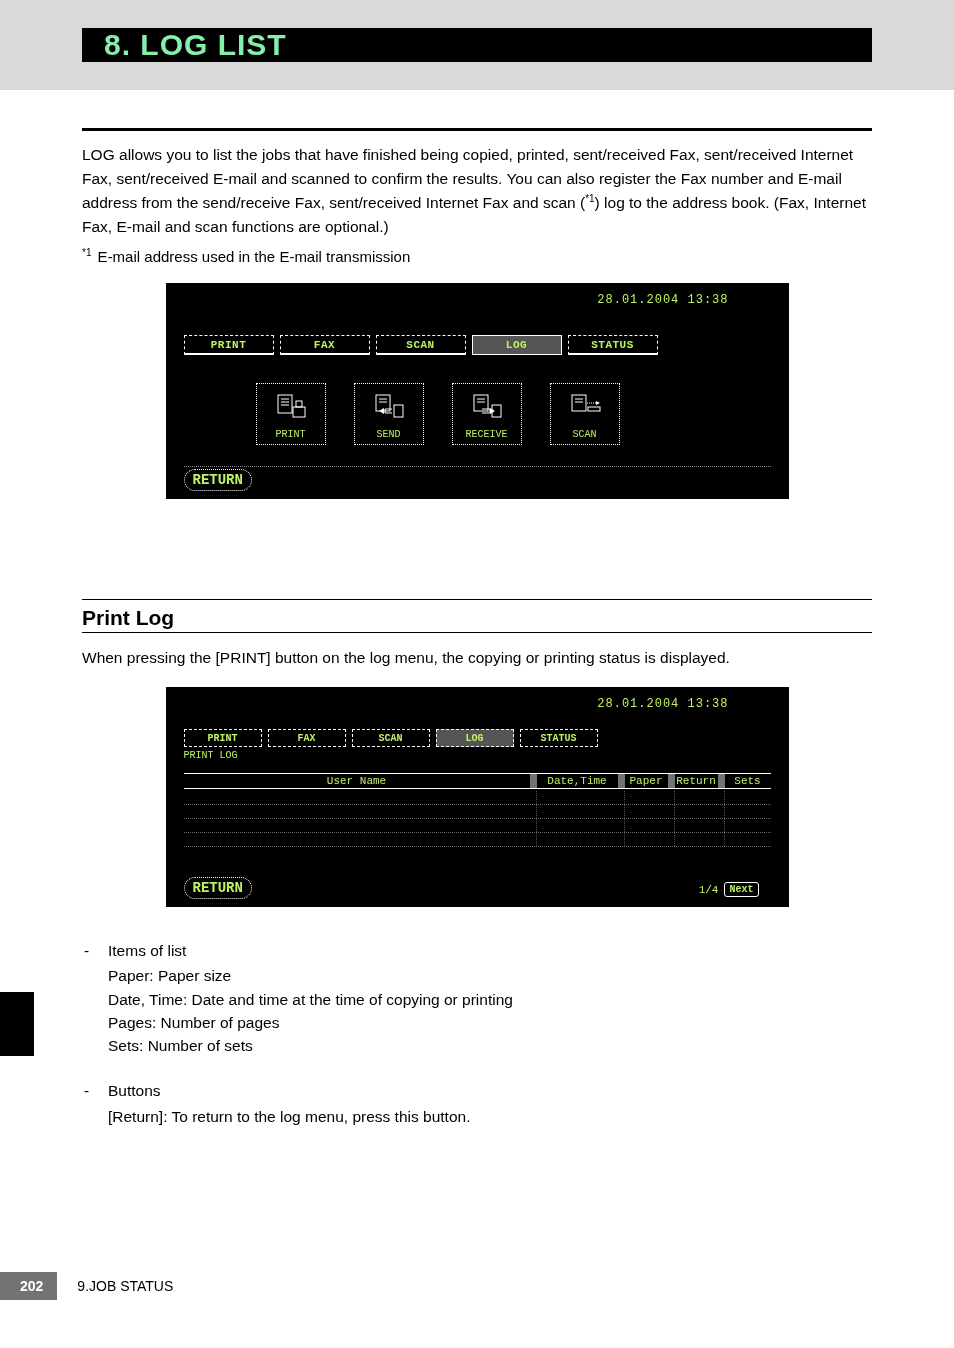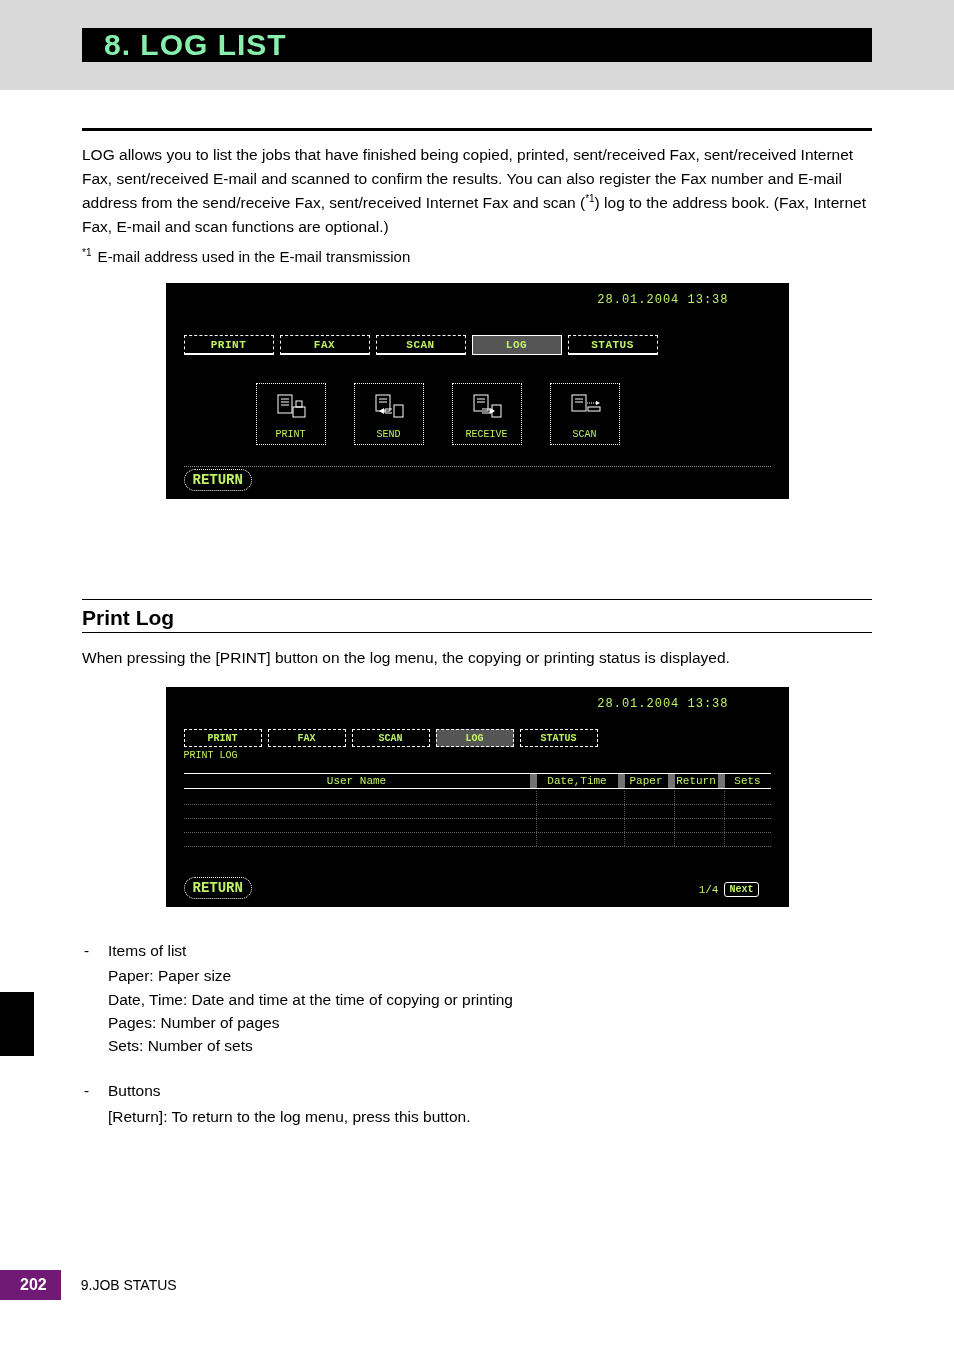--- a/index.html
+++ b/index.html
@@ -275,24 +275,24 @@
       background: #000;
     }
     .page-footer {
       position: absolute;
       bottom: 48px;
       left: 0;
       display: flex;
       align-items: center;
     }
     .page-num-box {
-      background: #701a75;
+      background: #737373;
       color: #fff;
       font-weight: bold;
-      font-size: 16px;
+      font-size: 14px;
       padding: 6px 14px 6px 20px;
     }
     .footer-chapter {
       font-size: 14px;
       margin-left: 20px;
     }
   </style>
 </head>
 <body>
 

